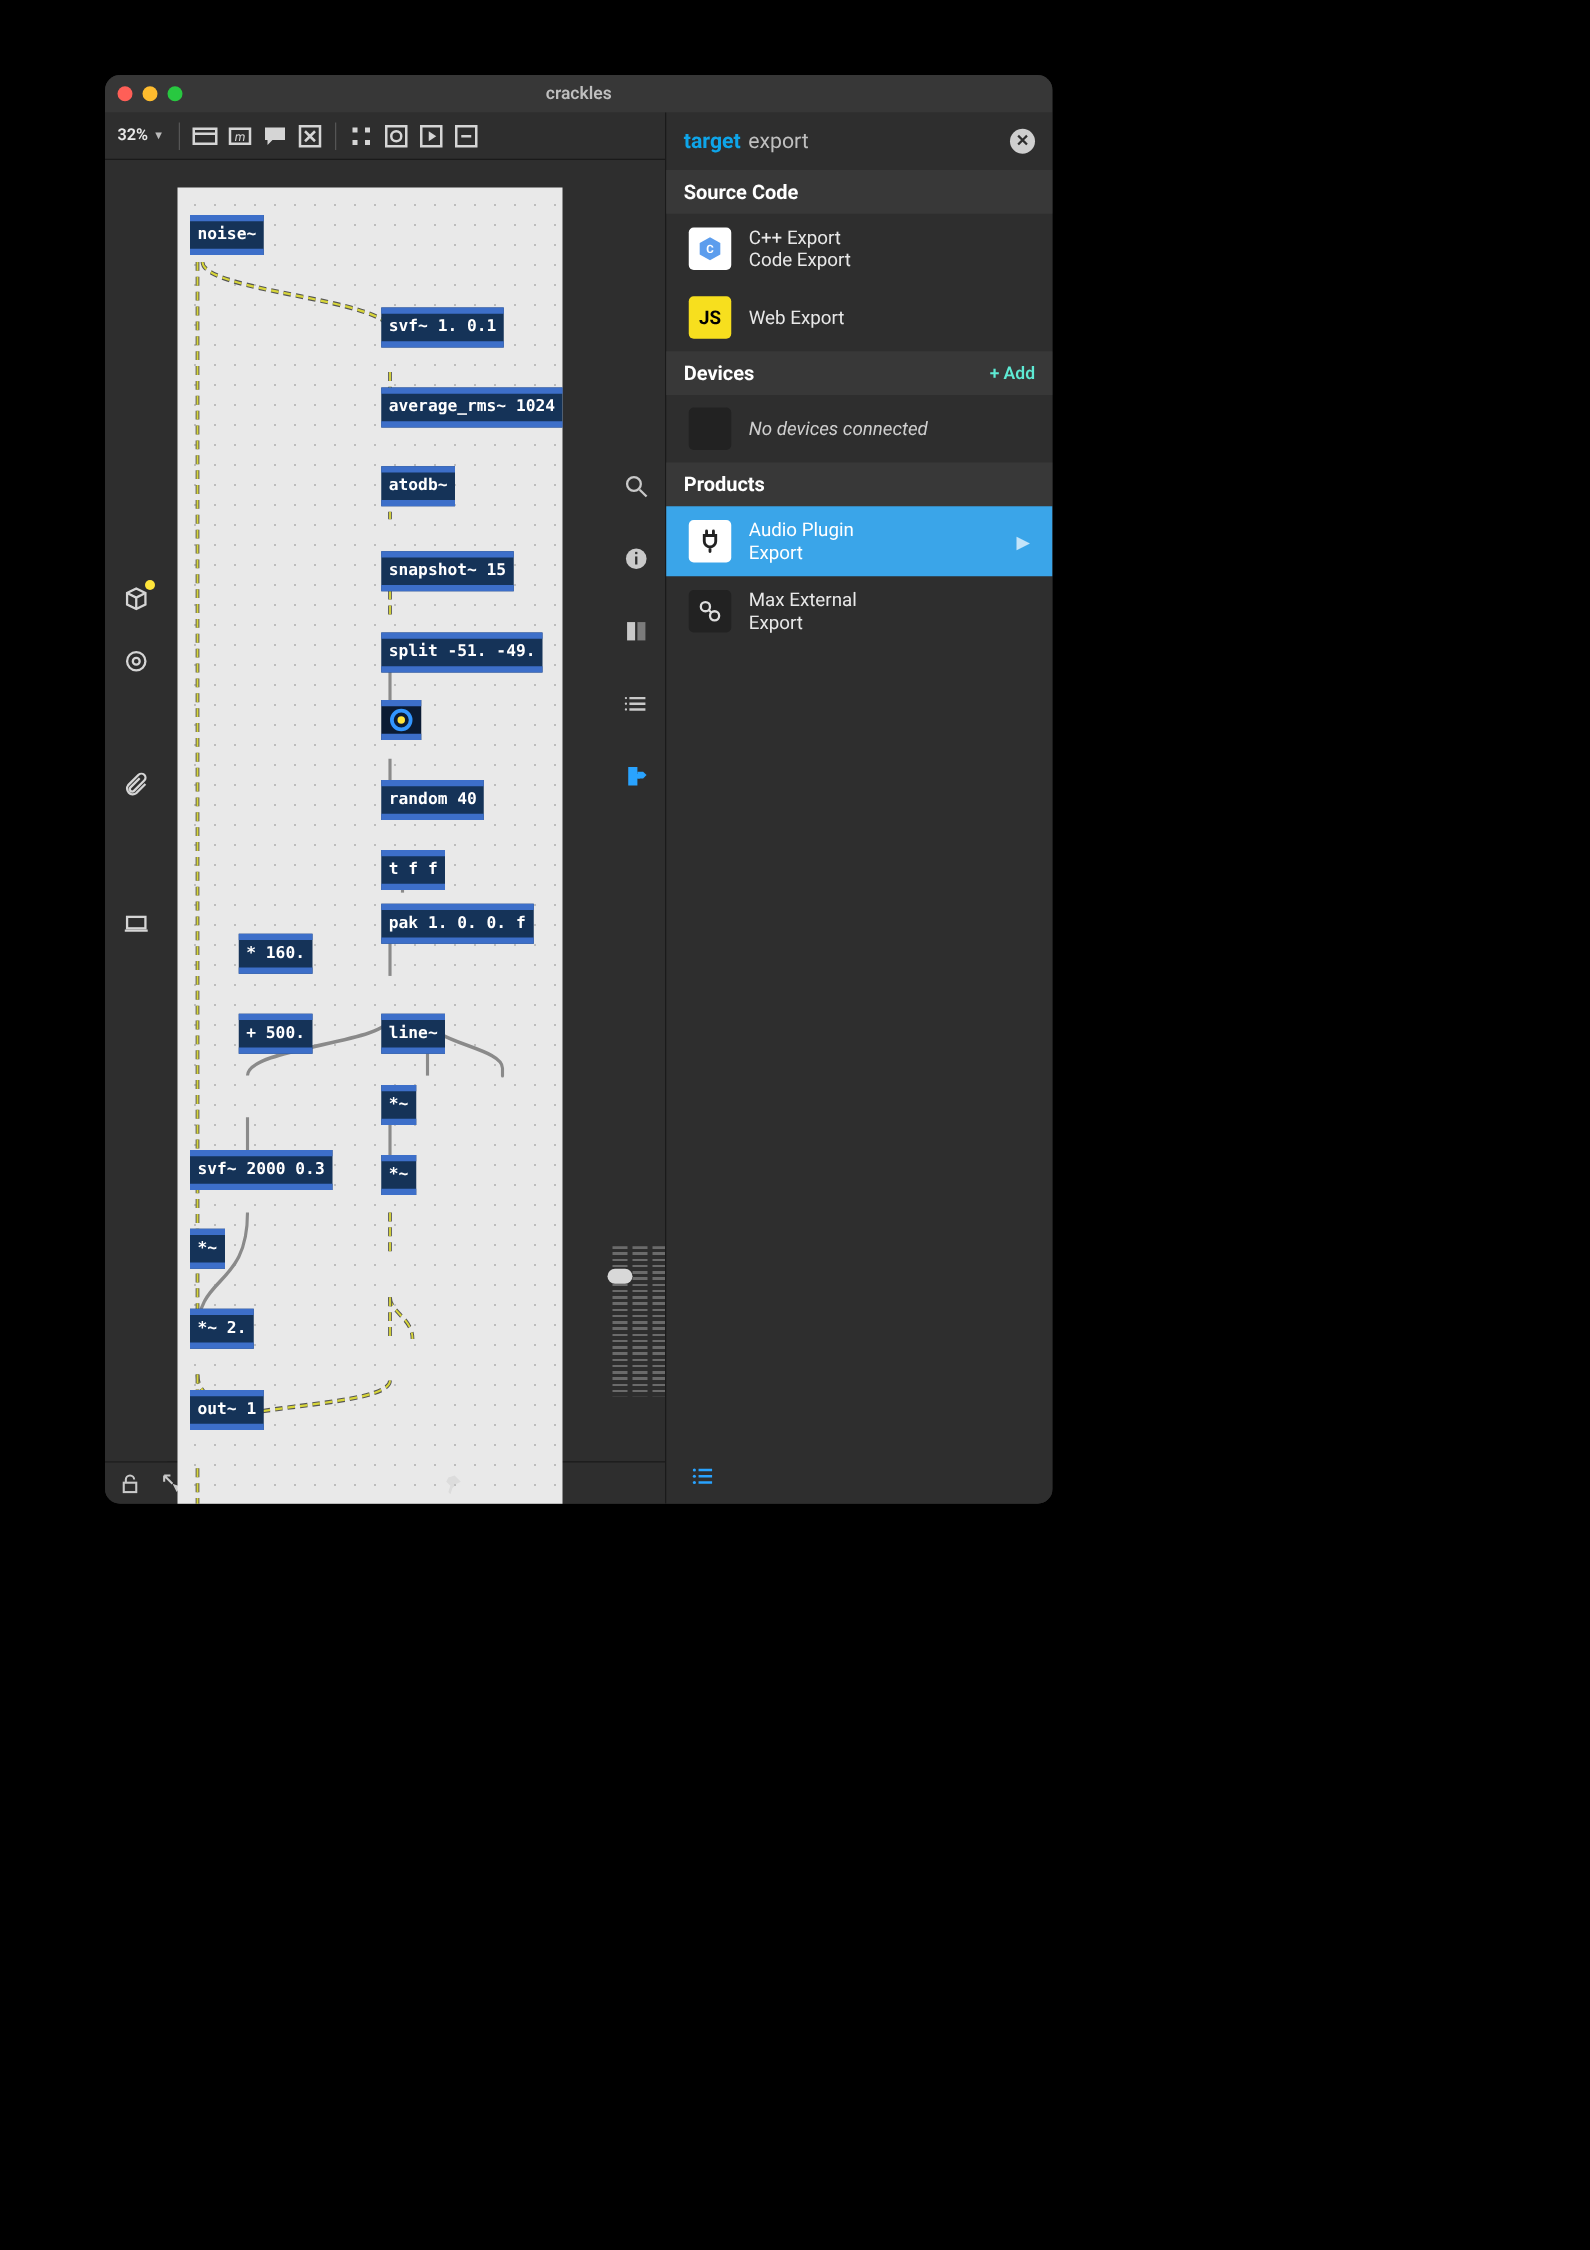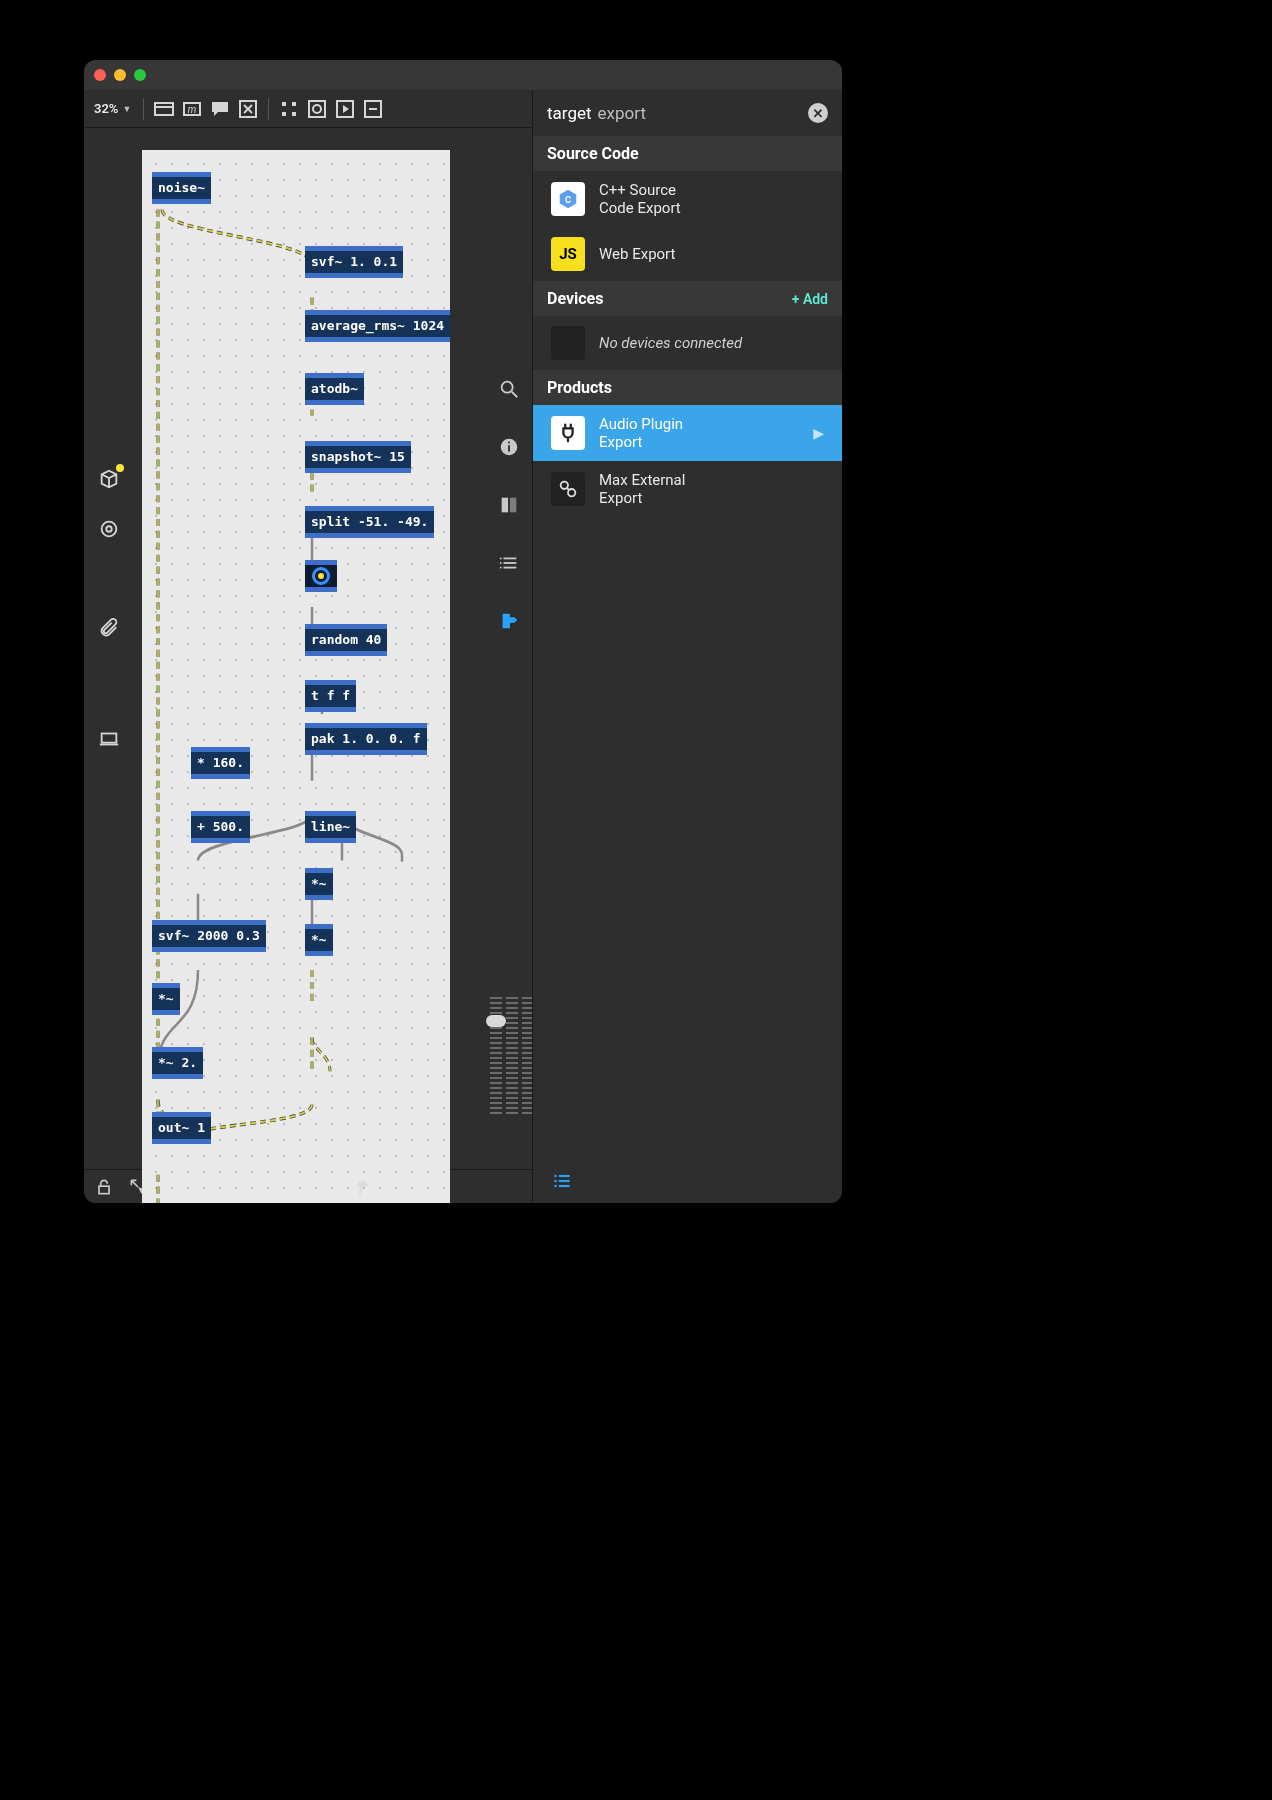--- a/index.html
+++ b/index.html
@@ -43,21 +43,21 @@
   .btm-tb .ic { width:20px; height:20px; color:#c9c9c9; display:flex; align-items:center; justify-content:center;}
   .iconcol { position:absolute; top:250px; left:414px; display:flex; flex-direction:column; gap:36px; align-items:center;}
   .iconcol .ic { width:22px; height:22px; color:#c9c9c9; display:flex; align-items:center; justify-content:center;}
   .iconcol .on { color:#29a3ff;}
   .meters { position:absolute; left:406px; bottom:52px; display:flex; gap:4px; align-items:flex-end;}
   .meter { width:12px; height:120px; background:repeating-linear-gradient(to bottom,#6b6b6b 0 2px,transparent 2px 5px); position:relative;}
   .thumb { position:absolute; left:-4px; width:20px; height:12px; background:#d8d8d8; border-radius:6px;}
   
   .panel-head { height:46px; display:flex; align-items:center; padding:0 14px; justify-content:space-between; color:#e8e8e8;}
   .panel-head .tt { font-size:17px;}
-  .panel-head .b { font-weight:400; color:#ffffff;}
+  .panel-head .b { font-weight:700; color:#0ea5e9;}
   .panel-head .l { color:#bfbfbf; margin-left:6px;}
   .closebtn { width:20px; height:20px; border-radius:50%; background:#cfcfcf; color:#2e2e2e; display:flex; align-items:center; justify-content:center; font-weight:700; font-size:13px;}
   .sec-head { background:#383838; color:#fff; font-weight:700; font-size:16px; padding:8px 14px; display:flex; justify-content:space-between; align-items:center;}
   .sec-head .add { font-weight:600; color:#5eead4; font-size:14px;}
   .item { display:flex; align-items:center; gap:14px; padding:10px 18px; color:#e8e8e8; font-size:15px;}
   .item .sq { width:34px; height:34px; border-radius:4px; display:flex; align-items:center; justify-content:center; font-weight:700;}
   .item.sel { background:#3aa5e9; color:#fff;}
   .item .arrow { margin-left:auto; color:rgba(255,255,255,.7); font-size:14px;}
   .nodev { color:#cfcfcf; font-style:italic; font-size:15px;}
   .btm-right { position:absolute; left:20px; bottom:8px; color:#29a3ff;}
@@ -69,20 +69,21 @@
 <div class="stage">
 
 <div class="win">
 
   <div class="titlebar">
     <div class="lights">
       <div class="light red"></div>
       <div class="light yellow"></div>
       <div class="light green"></div>
     </div>
+    <div class="title">crackles</div>
   </div>
 
   <div class="body">
 
     <div class="left">
 
       <div class="top-tb">
         <div class="zoom">
           <span>32%</span>
           <span class="tri">▼</span>
@@ -351,21 +352,21 @@
         <span>Source Code</span>
       </div>
       <div class="item">
         <div class="sq" style="background:#fff;">
           <svg viewBox="0 0 24 24" width="22" height="22">
                 <polygon points="12,2 21,7 21,17 12,22 3,17 3,7" fill="#5c9ded"></polygon>
                 <text x="12" y="16" text-anchor="middle" font-size="10" fill="#fff" font-weight="700">C</text>
               </svg>
         </div>
         <div>
-          <div>C++ Source</div>
+          <div>C++ Export</div>
           <div>Code Export</div>
         </div>
       </div>
       <div class="item">
         <div class="sq" style="background:#f7df1e;color:#000;font-size:15px">JS</div>
         <div>
           <div>Web Export</div>
         </div>
       </div>
 

